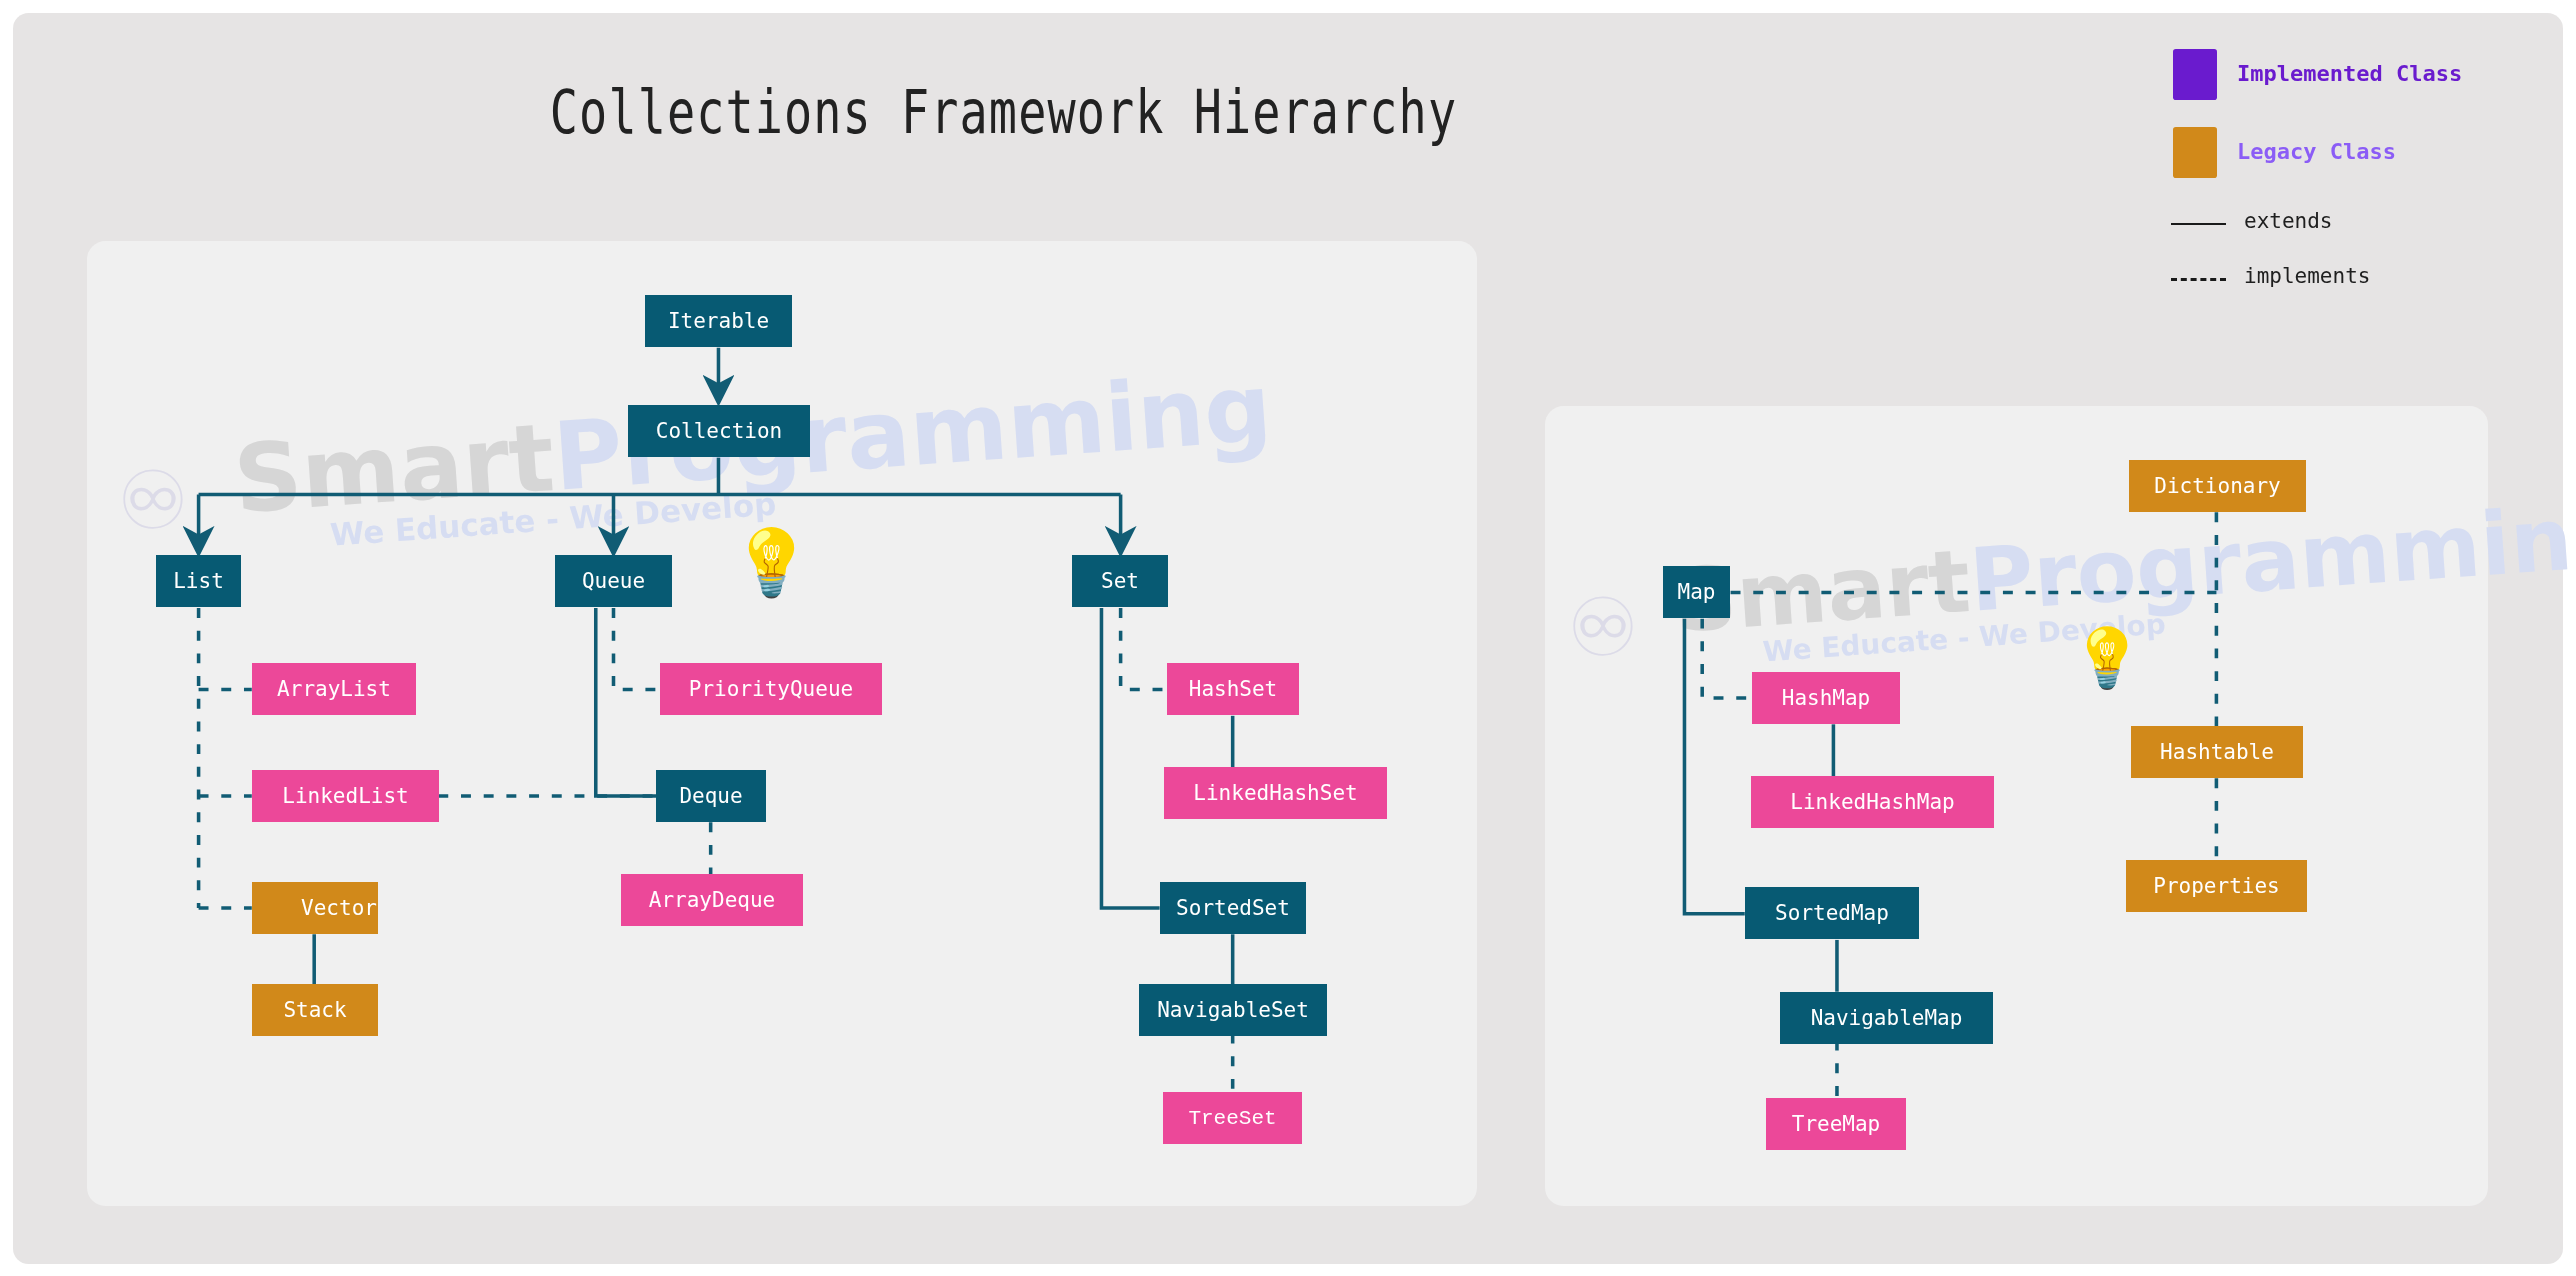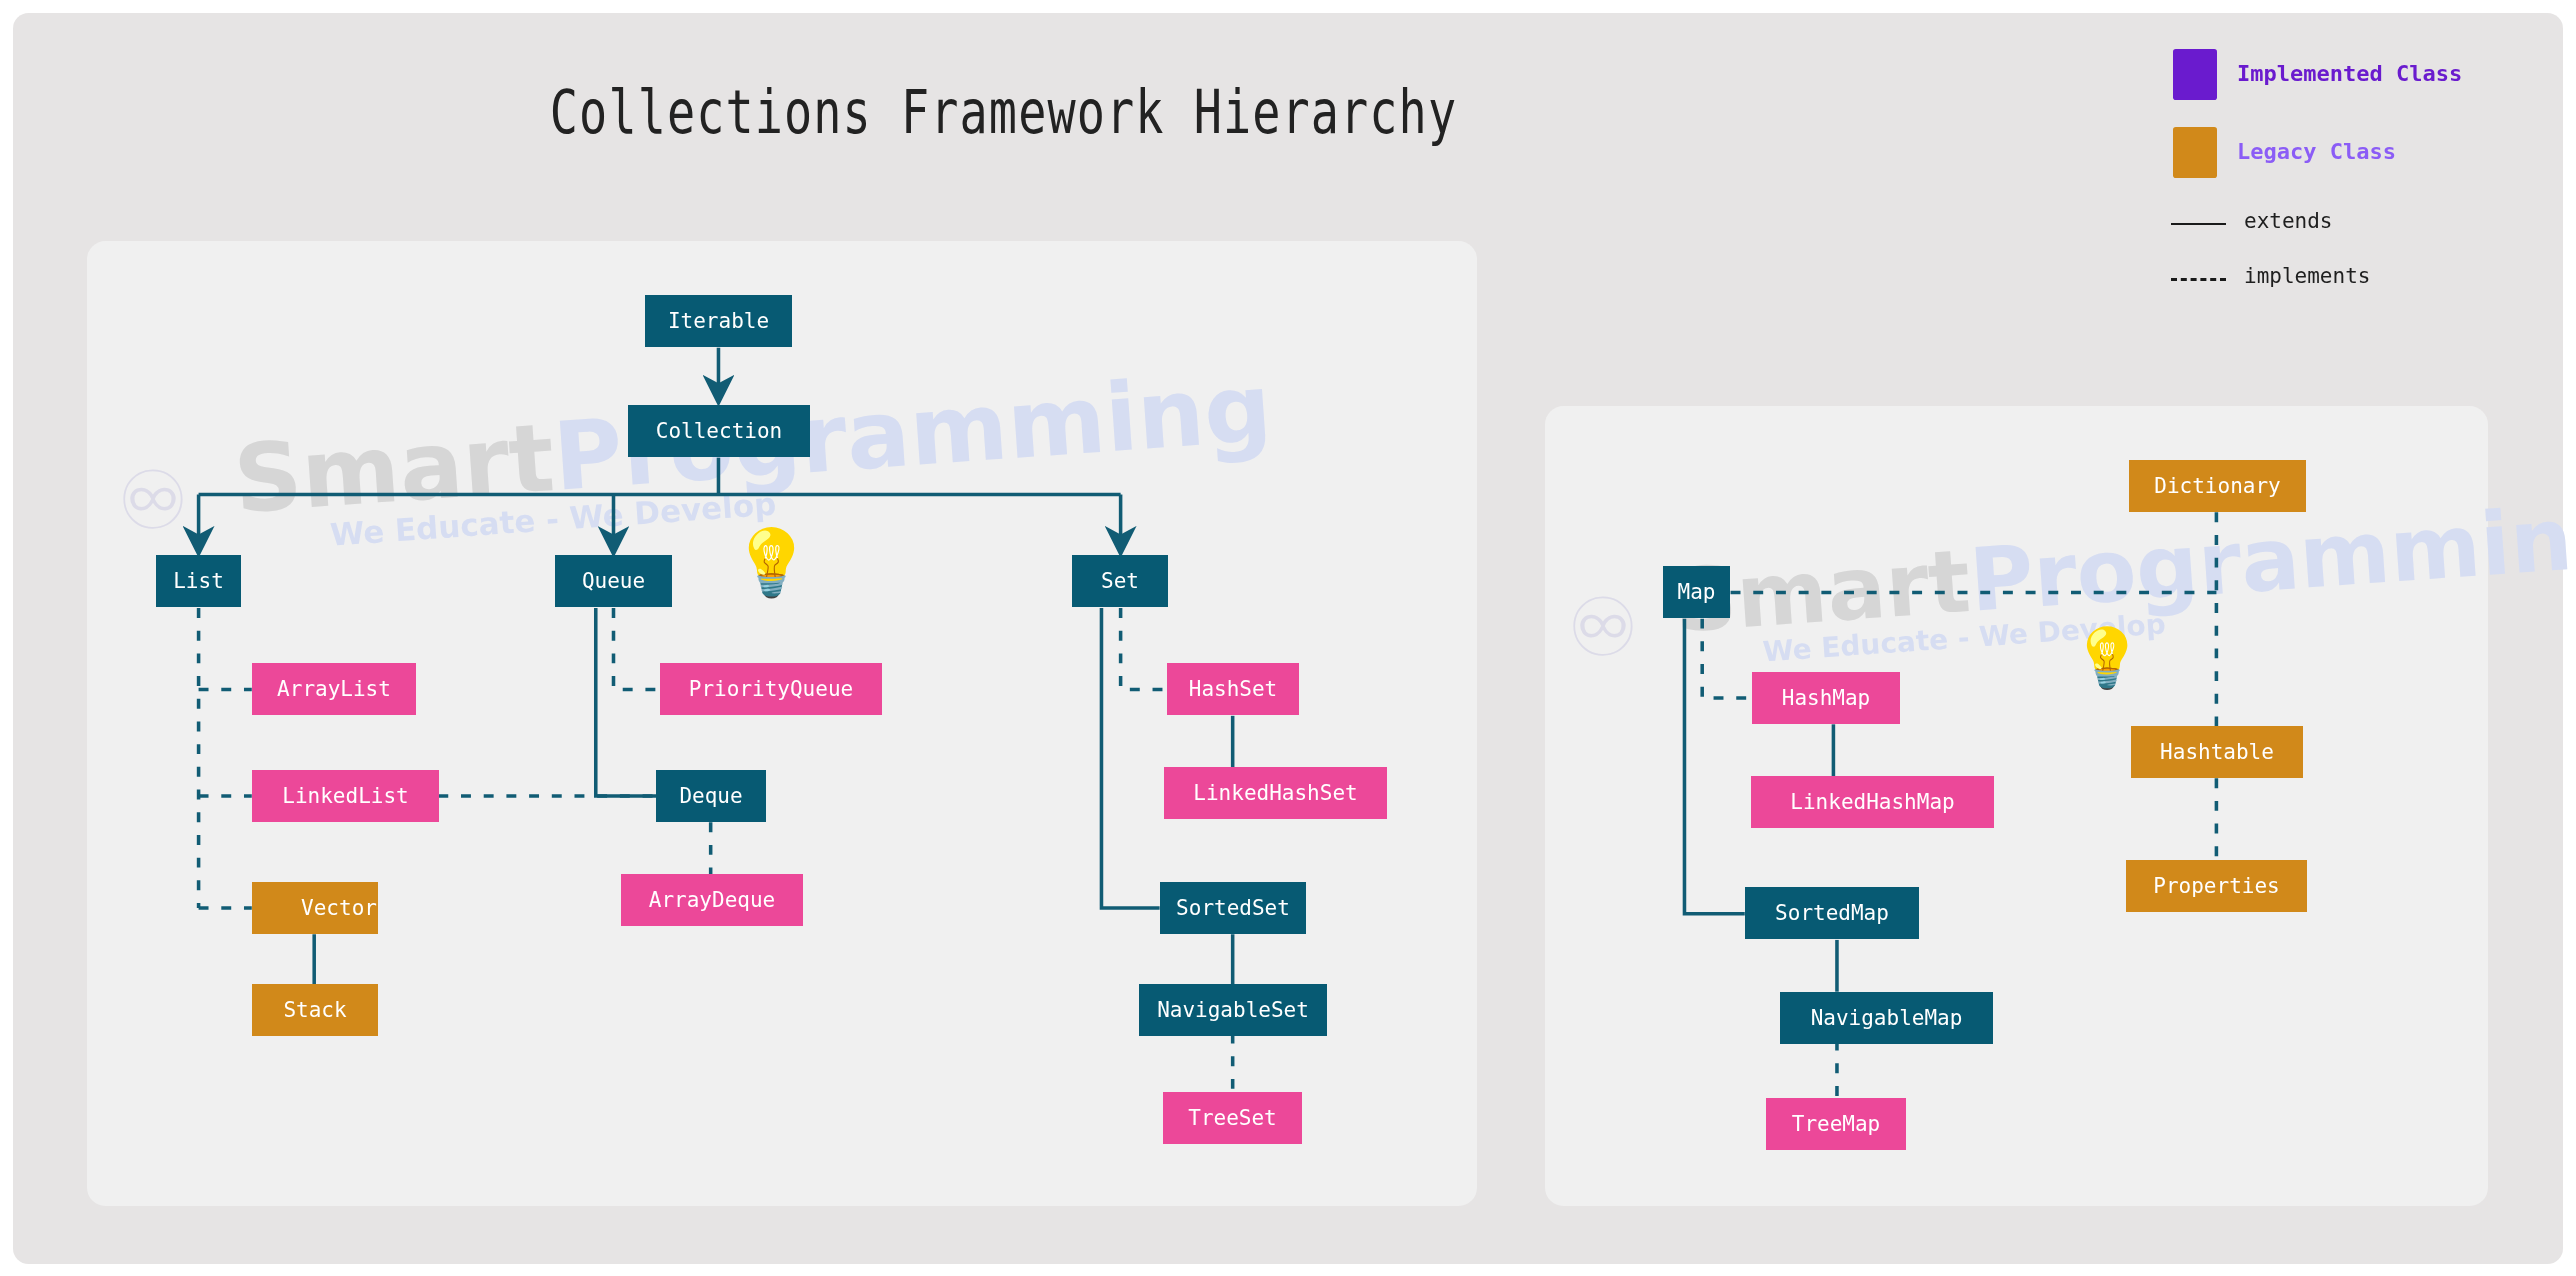--- a/index.html
+++ b/index.html
@@ -200,21 +200,21 @@
   <div class="node n-legacy" style="left:252px;top:984px;width:126px;">Stack</div>
 
   <div class="node n-impl" style="left:660px;top:663px;width:222px;">PriorityQueue</div>
   <div class="node n-interface" style="left:656px;top:770px;width:110px;">Deque</div>
   <div class="node n-impl" style="left:621px;top:874px;width:182px;">ArrayDeque</div>
 
   <div class="node n-impl" style="left:1167px;top:663px;width:132px;">HashSet</div>
   <div class="node n-impl" style="left:1164px;top:767px;width:223px;">LinkedHashSet</div>
   <div class="node n-interface" style="left:1160px;top:882px;width:146px;">SortedSet</div>
   <div class="node n-interface" style="left:1139px;top:984px;width:188px;">NavigableSet</div>
-  <div class="node n-impl" style="left:1163px;top:1092px;width:139px;">TreeSet</div>
+  <div class="node n-impl" style="left:1163px;top:1092px;width:139px;font-family:Liberation Mono, monospace;">TreeSet</div>
 
   <div class="node n-interface" style="left:1663px;top:566px;width:67px;">Map</div>
   <div class="node n-impl" style="left:1752px;top:672px;width:148px;">HashMap</div>
   <div class="node n-impl" style="left:1751px;top:776px;width:243px;">LinkedHashMap</div>
   <div class="node n-interface" style="left:1745px;top:887px;width:174px;">SortedMap</div>
   <div class="node n-interface" style="left:1780px;top:992px;width:213px;">NavigableMap</div>
   <div class="node n-impl" style="left:1766px;top:1098px;width:140px;">TreeMap</div>
 
   <div class="node n-legacy" style="left:2129px;top:460px;width:177px;">Dictionary</div>
   <div class="node n-legacy" style="left:2131px;top:726px;width:172px;">Hashtable</div>

